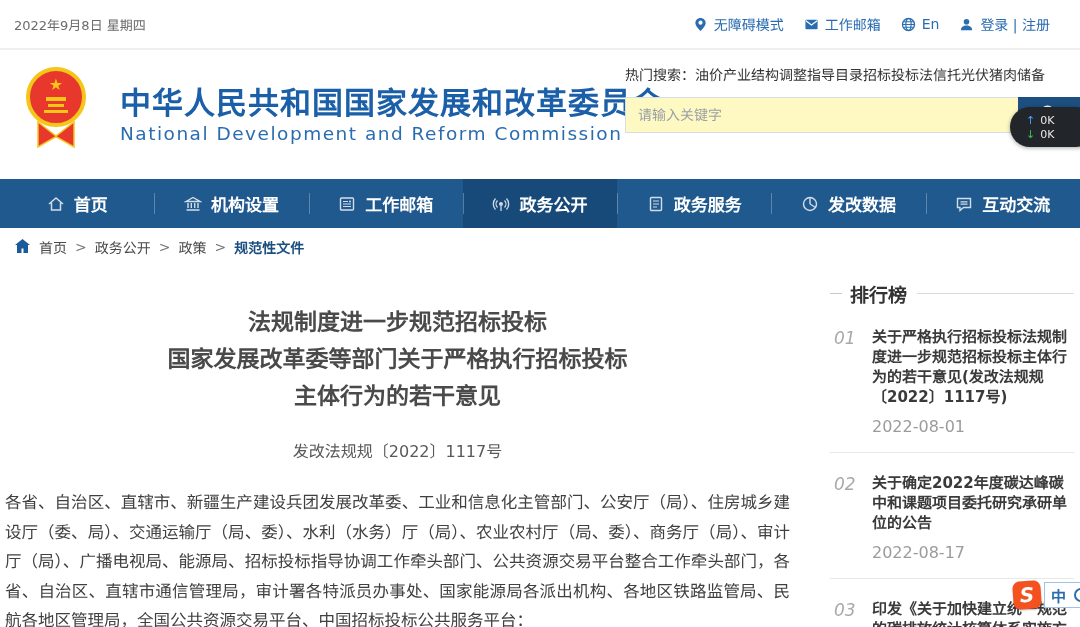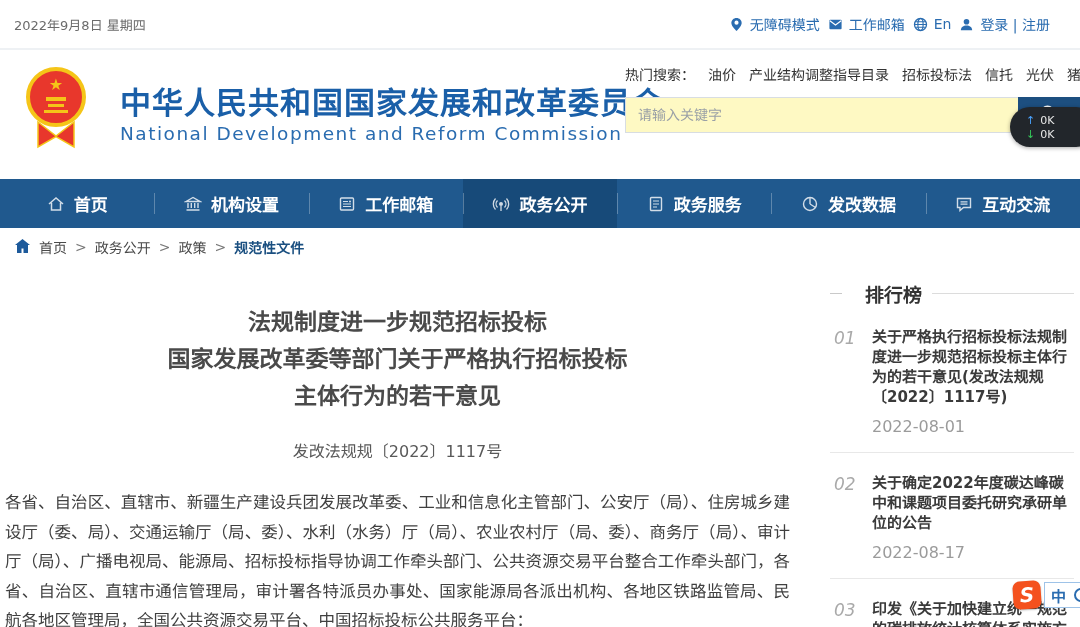--- a/index.html
+++ b/index.html
@@ -8,31 +8,31 @@
     font-family:"DejaVu Sans","Liberation Sans",sans-serif;
     background:#fff; color:#333; position:relative;
   }
   
   .topbar {
     height:50px; background:#fff; border-bottom:2px solid #eef1f4;
     display:flex; align-items:center; justify-content:space-between;
     padding:0 16px 0 14px;
   }
   .topbar .date { color:#6b6b6b; font-size:13px; }
-  .toplinks { display:flex; align-items:center; gap:8px; margin-right:14px; }
+  .toplinks { display:flex; align-items:center; gap:20px; margin-right:14px; }
   .toplink { display:flex; align-items:center; gap:6px; color:#2a6cb0; font-size:14px; cursor:pointer; text-decoration:none; }
   .toplink svg { display:block; }
   
   .header { height:129px; background:#fff; position:relative; }
   .emblem { position:absolute; left:25px; top:14px; }
   .site-titles { position:absolute; left:120px; top:28px; }
   .site-title-cn { color:#1a5fa8; font-size:31px; font-weight:bold; letter-spacing:1px; }
   .site-title-en { color:#2a6cb0; font-size:18.5px; letter-spacing:1.5px; margin-top:0; }
   .search-area { position:absolute; left:625px; top:14px; width:455px; }
-  .hotsearch { font-size:14px; color:#333; white-space:nowrap; overflow:hidden; display:flex; gap:13px; }
+  .hotsearch { font-size:14px; color:#333; white-space:nowrap; overflow:hidden; display:flex; }
   .hotsearch .hs-term { color:#333; text-decoration:none; cursor:pointer; }
   .searchbox { margin-top:13px; display:flex; height:36px; }
   .searchbox input {
     flex:1; border:1px solid #d8dde2; border-right:none; background:#fef9c3;
     font-size:14px; padding:0 12px; color:#333; outline:none;
     font-family:"DejaVu Sans","Liberation Sans",sans-serif;
   }
   .searchbox input::placeholder { color:#9aa0a6; }
   .search-btn {
     width:62px; background:#1d4f80; border:none; cursor:pointer;
@@ -72,21 +72,21 @@
   .content-row { display:flex; align-items:flex-start; }
   .article { width:800px; padding:38px 10px 0 5px; }
   .article-title { text-align:center; color:#4a4a4a; font-size:23px; font-weight:bold; line-height:37px; }
   .doc-number { text-align:center; color:#595959; font-size:16px; margin-top:23px; }
   .article-body { margin-top:26px; font-size:16.5px; color:#404040; line-height:29.5px; text-align:justify; }
   .article-body p.indent { text-indent:2em; }
   
   .sidebar { width:250px; margin-left:30px; padding:14px 6px 0 0; }
   .rank-head { display:flex; align-items:center; }
   .rank-head .dash { width:12px; height:1px; background:#c9c9c9; }
-  .rank-head .rank-title { font-size:19px; font-weight:bold; color:#333; margin:0 10px 0 23px; white-space:nowrap; }
+  .rank-head .rank-title { font-size:19px; font-weight:bold; color:#333; margin:0 10px 0 8px; white-space:nowrap; }
   .rank-head .rule { flex:1; height:1px; background:#dcdcdc; }
   .rank-item { display:flex; padding:20px 0 16px 4px; border-bottom:1px solid #e8e8e8; }
   .rank-num { width:38px; color:#a9a9a9; font-size:17px; font-style:italic; padding-top:1px; }
   .rank-body { flex:1; }
   .rank-item-title { color:#3a3a3a; font-size:15px; font-weight:bold; line-height:20px; text-decoration:none; display:block; cursor:pointer; }
   .rank-date { color:#9b9b9b; font-size:16px; margin-top:10px; }
   
   .ime {
     position:absolute; left:1013px; top:580px; height:30px; z-index:6;
     display:flex; align-items:center;

